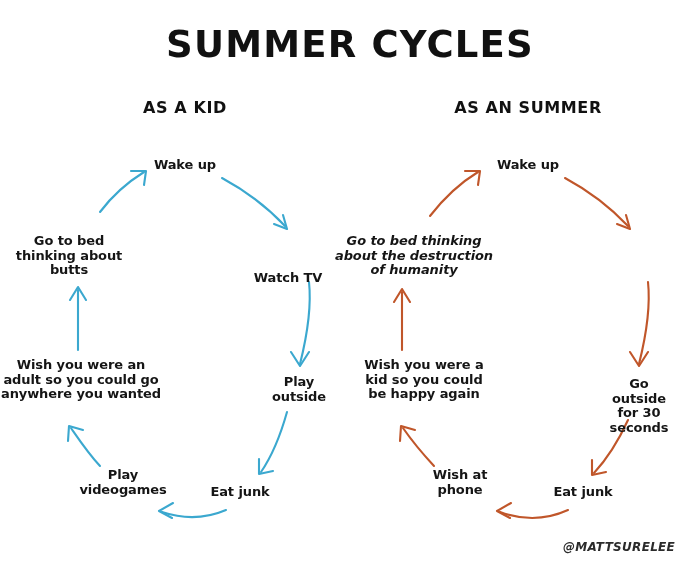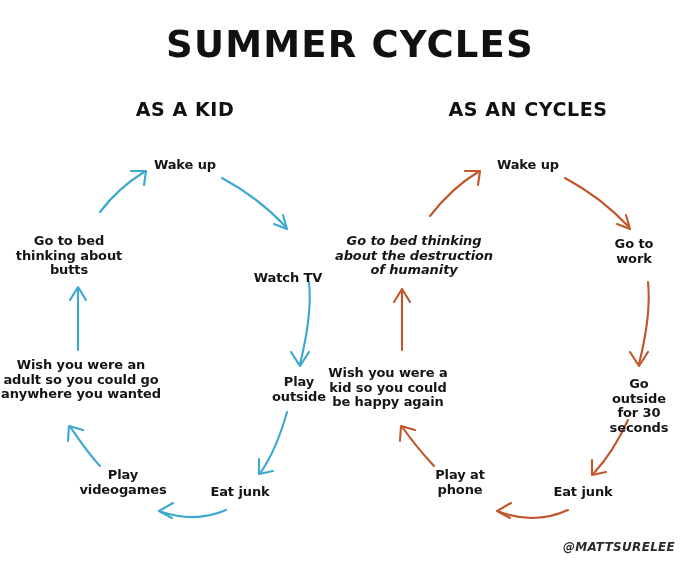--- a/index.html
+++ b/index.html
@@ -31,21 +31,21 @@
     font-size: 37px;
     letter-spacing: 1.2px;
     color: #111111;
     line-height: 1;
   }
   .column-heading {
     position: absolute;
     top: 100px;
     font-family: "DejaVu Sans", sans-serif;
     font-weight: bold;
-    font-size: 19px;
+    font-size: 16px;
     letter-spacing: 0.6px;
     color: #111111;
     text-align: center;
     line-height: 1;
   }
   #heading-kid { left: 85px; width: 200px; }
   #heading-adult { left: 428px; width: 200px; }
 
   svg.arrows {
     position: absolute;
@@ -82,21 +82,21 @@
   }
 </style>
 </head>
 <body>
 
 <div id="stage">
 
   <div id="page-title">SUMMER CYCLES</div>
 
   <div class="column-heading" id="heading-kid">AS A KID</div>
-  <div class="column-heading" id="heading-adult">AS AN CYCLES</div>
+  <div class="column-heading" id="heading-adult">AS AN SUMMER</div>
 
   <svg class="arrows" id="arrows-kid" viewBox="0 0 700 580">
     <g fill="none" stroke="#3ba8cf" stroke-width="2.1" stroke-linecap="round" stroke-linejoin="round">
 
       <path d="M 100,212 C 112,196 128,182 144,172"></path>
       <path d="M 131,171 L 146,171 L 144,185"></path>
 
       <path d="M 222,178 C 248,192 268,208 285,226"></path>
       <path d="M 274,224 L 287,229 L 283,215"></path>
 
@@ -151,27 +151,26 @@
   <div class="node-label" style="left:123px; top:482px;">Play
 videogames</div>
   <div class="node-label" style="left:69px;  top:256px;">Go to bed
 thinking about
 butts</div>
   <div class="node-label" style="left:81px;  top:380px;">Wish you were an
 adult so you could go
 anywhere you wanted</div>
 
   <div class="node-label" style="left:528px; top:165px;">Wake up</div>
-  <div class="node-label" style="left:634px; top:251px;">Go to work</div>
   <div class="node-label" style="left:639px; top:406px;">Go outside
 for 30 seconds</div>
   <div class="node-label" style="left:583px; top:492px;">Eat junk</div>
-  <div class="node-label" style="left:460px; top:482px;">Play at
+  <div class="node-label" style="left:460px; top:482px;">Wish at
 phone</div>
-  <div class="node-label" style="left:388px; top:380px;margin-top:8px;">Wish you were a
+  <div class="node-label" style="left:424px; top:380px;">Wish you were a
 kid so you could
 be happy again</div>
   <div class="node-label" style="left:414px; top:256px;font-style:italic;">Go to bed thinking
 about the destruction
 of humanity</div>
 
   <div id="watermark">@MATTSURELEE</div>
 
 </div>
 

